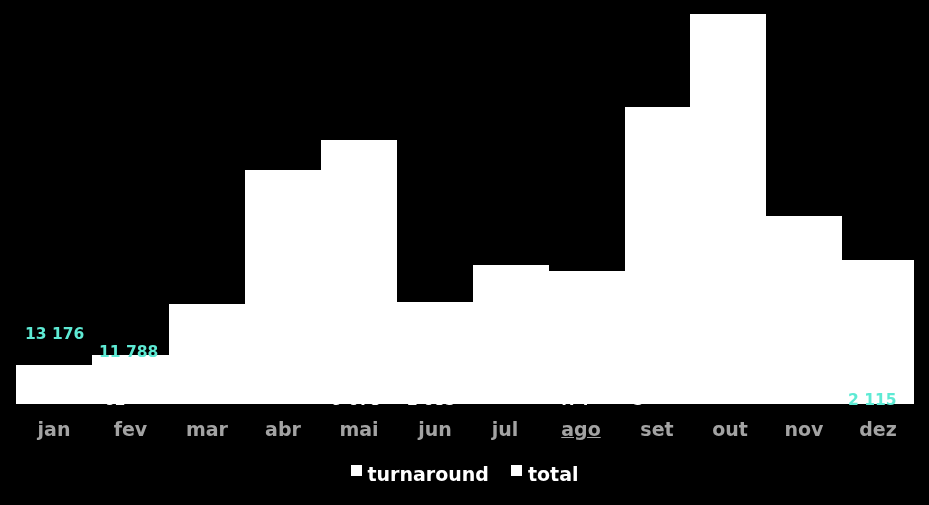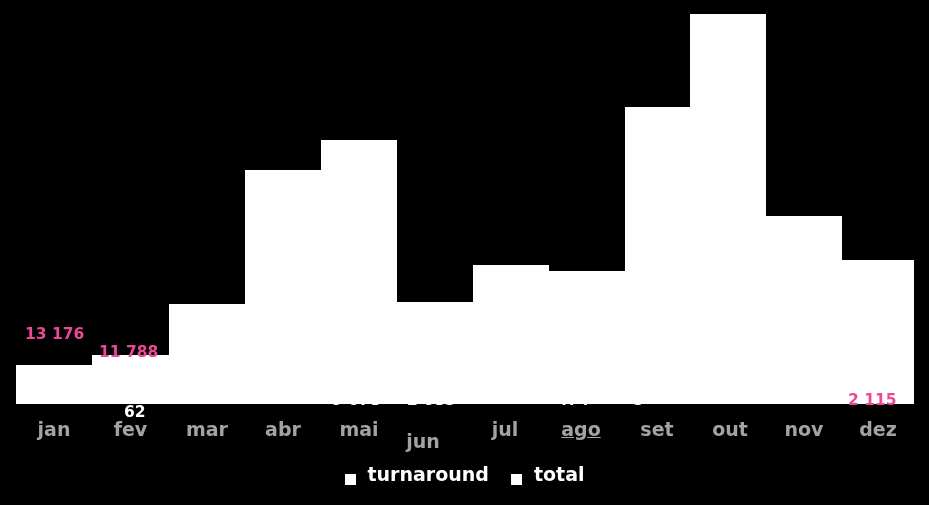--- a/index.html
+++ b/index.html
@@ -29,21 +29,21 @@
     bottom:0;
     height:36px;
     background:#ffffff;
   }
 
   .dlabel{
     position:absolute;
     font-weight:bold;
     font-size:15.5px;
     line-height:1;
-    color:#ec4899;
+    color:#5eead4;
     white-space:nowrap;
     letter-spacing:0px;
   }
   .dlabel.onbar{ color:#ffffff; }
 
   
   #xaxis{
     position:absolute;left:0;top:404px;width:929px;height:48px;
   }
   .xtick{
@@ -53,21 +53,21 @@
     font-size:19px;
     color:#a3a3a3;
     white-space:nowrap;
   }
 
   
   #legend{
     position:absolute;left:0;top:458px;width:929px;height:32px;
     display:flex;align-items:center;justify-content:center;gap:22px;
   }
-  .legend-item{display:flex;align-items:flex-end;gap:12px;}
+  .legend-item{display:flex;align-items:flex-start;gap:6px;}
   .swatch{
     width:11px;height:11px;background:#ffffff;display:inline-block;
     margin-top:2px;
   }
   .legend-label{
     font-weight:bold;font-size:19px;color:#ffffff;white-space:nowrap;
   }
 </style>
 </head>
 <body>
@@ -86,37 +86,37 @@
     <div class="bar total" style="left:549px;width:76px;height:133px;"></div>
     <div class="bar total" style="left:625px;width:76px;height:297px;"></div>
     <div class="bar total" style="left:690px;width:76px;height:390px;"></div>
     <div class="bar total" style="left:766px;width:76px;height:188px;"></div>
     <div class="bar total" style="left:842px;width:72px;height:144px;"></div>
 
     <div class="baseband"></div>
 
     <div class="dlabel" style="left:25px;top:327px;">13 176</div>
     <div class="dlabel" style="left:99px;top:345px;">11 788</div>
-    <div class="dlabel onbar" style="left:124px;top:393px;margin-top:12px;">62</div>
+    <div class="dlabel onbar" style="left:104px;top:393px;">62</div>
     <div class="dlabel onbar" style="left:381px;top:199px;">3</div>
     <div class="dlabel onbar" style="left:332px;top:393px;">9 078</div>
     <div class="dlabel onbar" style="left:407px;top:393px;">2 085</div>
     <div class="dlabel onbar" style="left:557px;top:393px;">474</div>
     <div class="dlabel onbar" style="left:633px;top:393px;">5</div>
     <div class="dlabel onbar" style="left:692px;top:103px;">5</div>
     <div class="dlabel" style="left:848px;top:393px;">2 115</div>
   </div>
 
   <div id="xaxis">
     <div class="xtick" style="left:16px;width:76px;">jan</div>
     <div class="xtick" style="left:92px;width:77px;">fev</div>
     <div class="xtick" style="left:169px;width:76px;">mar</div>
     <div class="xtick" style="left:245px;width:76px;">abr</div>
     <div class="xtick" style="left:321px;width:76px;">mai</div>
-    <div class="xtick" style="left:385px;width:76px;margin-top:12px;">jun</div>
+    <div class="xtick" style="left:397px;width:76px;">jun</div>
     <div class="xtick" style="left:467px;width:76px;">jul</div>
     <div class="xtick" style="left:543px;width:76px;text-decoration:underline;">ago</div>
     <div class="xtick" style="left:619px;width:76px;">set</div>
     <div class="xtick" style="left:692px;width:76px;">out</div>
     <div class="xtick" style="left:766px;width:76px;">nov</div>
     <div class="xtick" style="left:840px;width:76px;">dez</div>
   </div>
 
   <div id="legend">
     <div class="legend-item">

